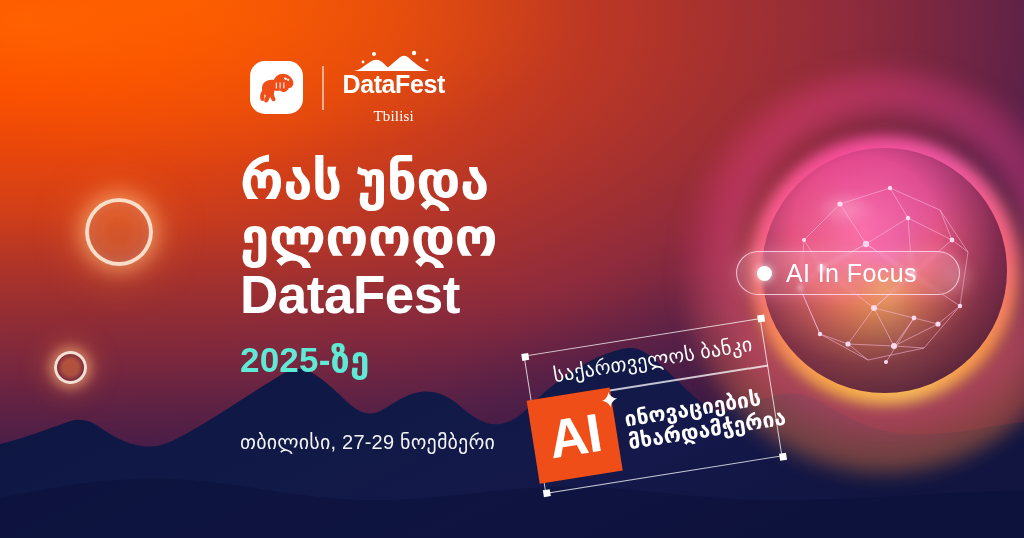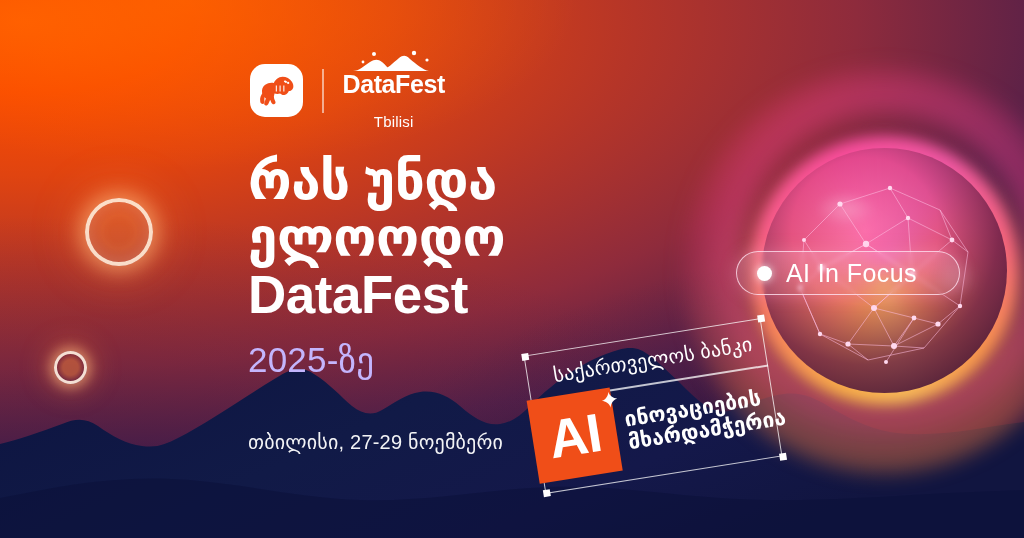--- a/index.html
+++ b/index.html
@@ -134,36 +134,37 @@
     width:1.5px;height:44px;margin:0 19px;
     background:rgba(255,255,255,.55);
   }
   .logo-text{display:flex;flex-direction:column;align-items:center;}
   .logo-peaks{width:86px;height:21px;display:block;}
   .logo-name{
     color:#fff;font-size:25px;font-weight:bold;
     letter-spacing:-.4px;line-height:1;margin-top:1px;
   }
   .logo-city{
-    color:#fff;font-size:15px;line-height:1.25;margin-top:16px;
+    color:#fff;font-size:15px;line-height:1.25;margin-top:10px;
     letter-spacing:.2px;
-  }
-
-  
-  .copy{position:absolute;left:248px;top:152px;width:520px;}
+    font-family:Liberation Serif, serif;
+  }
+
+  
+  .copy{position:absolute;left:240px;top:152px;width:520px;}
   .headline{
     color:#fff;font-weight:bold;
     font-size:53px;line-height:1.08;
     letter-spacing:-.5px;
     margin:0;
   }
   .headline .ka{display:block;}
   .headline .en{display:block;}
   .subhead{
-    color:#c4b5fd;font-size:35px;font-weight:normal;
+    color:#5eead4;font-size:35px;font-weight:bold;
     letter-spacing:.2px;margin:16px 0 0;
   }
   .meta{
     color:rgba(255,255,255,.95);
     font-size:20px;letter-spacing:.2px;
     margin:50px 0 0;
   }
 
   
   .stamp{

